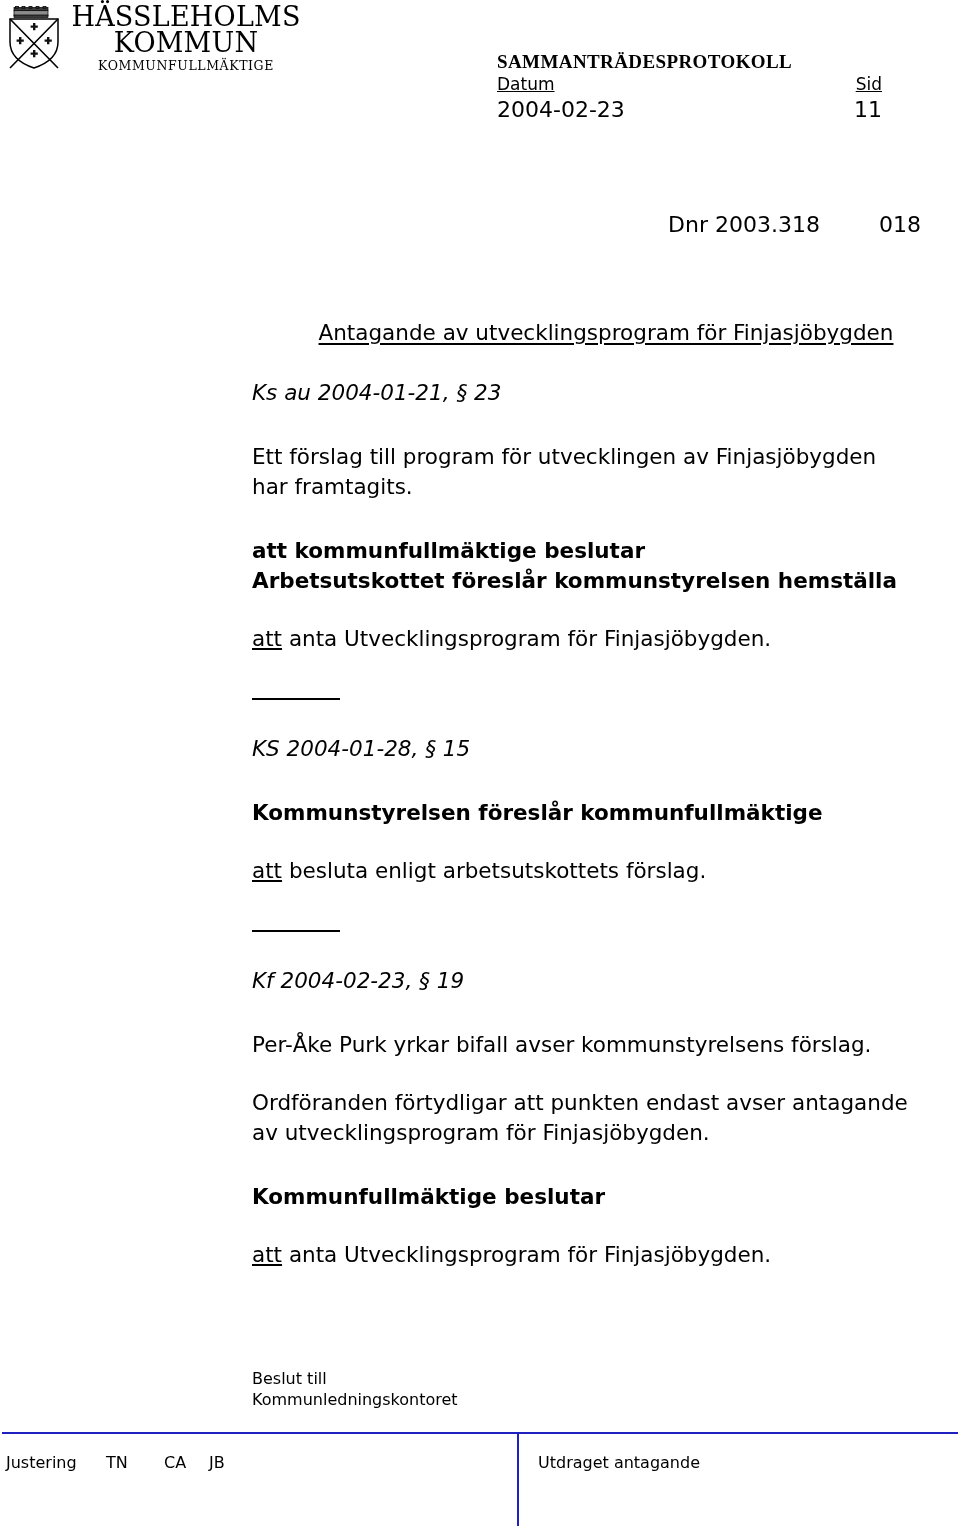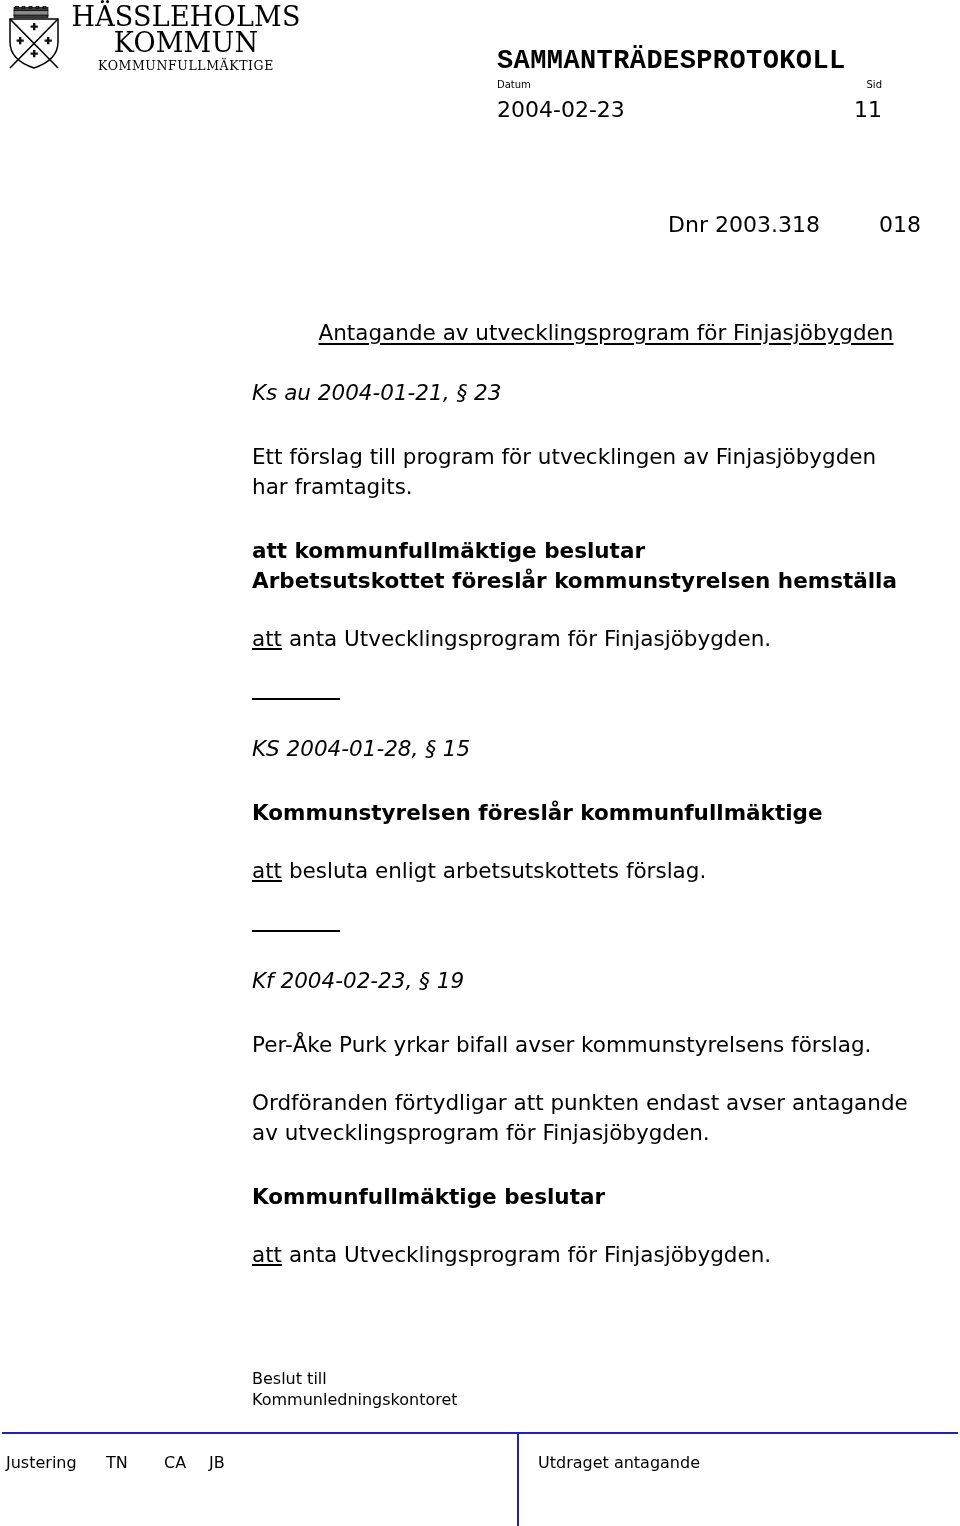--- a/index.html
+++ b/index.html
@@ -62,22 +62,22 @@
     white-space: nowrap;
   }
 
   #header-right {
     position: absolute;
     left: 497px;
     top: 48px;
     width: 385px;
   }
   #doc-type {
-    font-family: Liberation Mono, monospace;
-    font-size: 27px;
+    font-family: Liberation Serif, serif;
+    font-size: 19px;
     font-weight: bold;
     letter-spacing: 0.4px;
     line-height: 27px;
     white-space: nowrap;
   }
   .meta-row {
     position: relative;
     height: 21px;
   }
   .meta-row.values { height: 30px; }
@@ -88,22 +88,23 @@
     white-space: nowrap;
   }
   .meta-right {
     position: absolute;
     right: 0;
     top: 0;
     white-space: nowrap;
     text-align: left;
   }
   .meta-label {
-    font-size: 10px;
+    font-size: 17px;
     line-height: 19px;
+    text-decoration: underline;
   }
   .meta-value {
     font-size: 22px;
     line-height: 28px;
   }
 
   
   #dnr-line {
     position: absolute;
     left: 668px;

